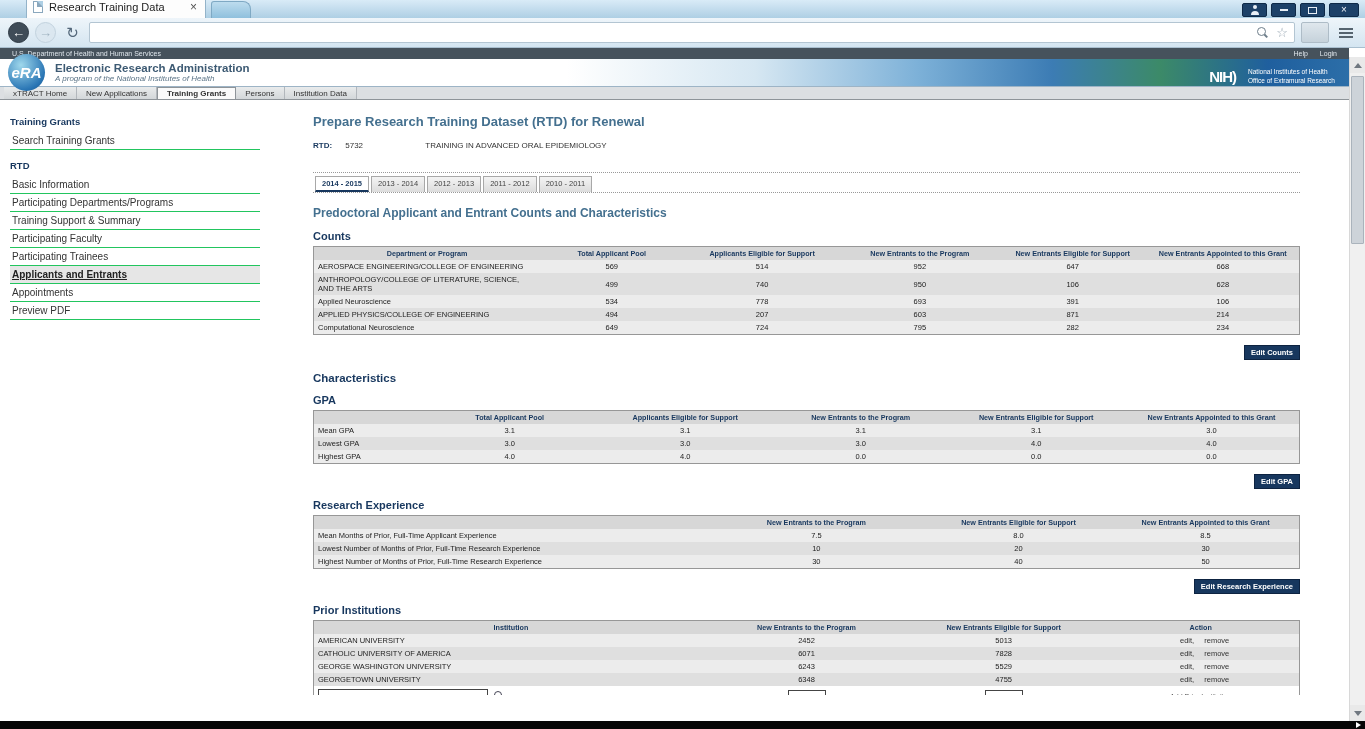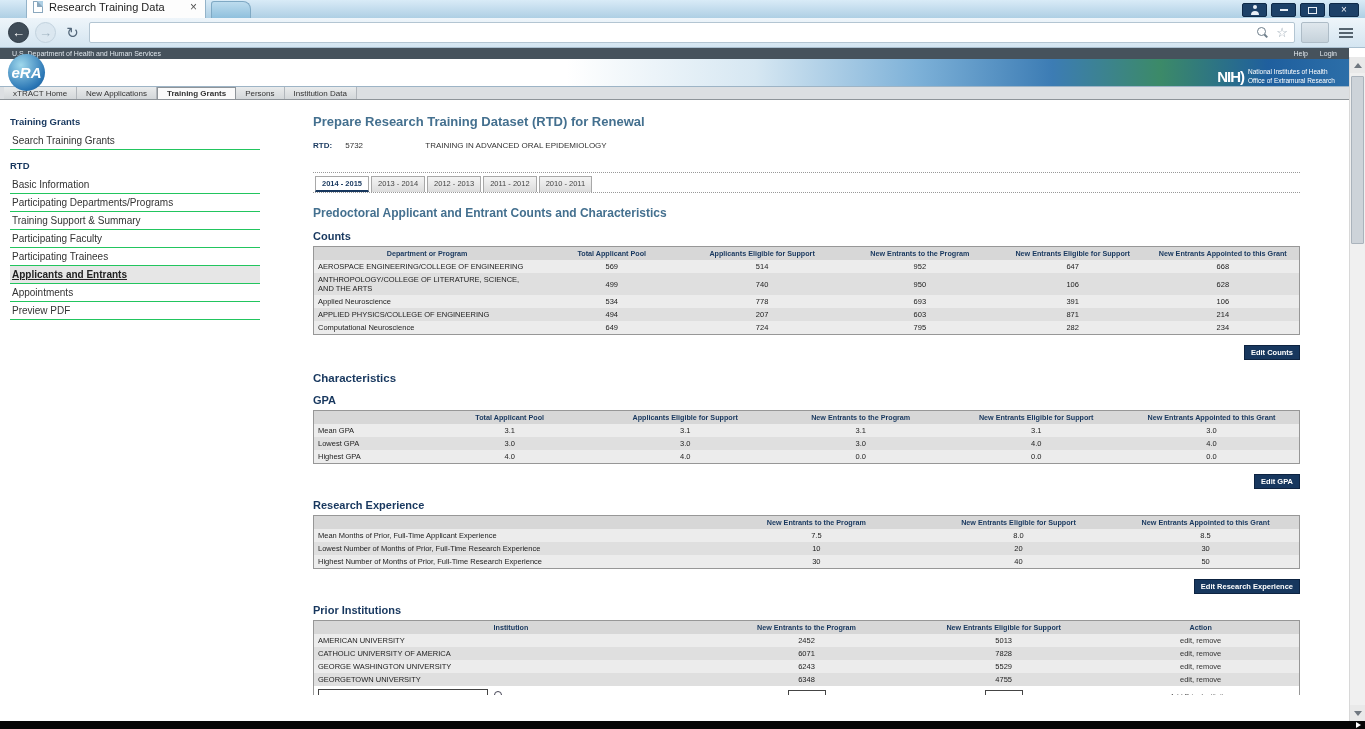--- a/index.html
+++ b/index.html
@@ -40,21 +40,21 @@
 
   
   .site { width:1349px; position:relative; }
   .top-strip { height:11px; background:#46525c; color:#dfe6ec; font-size:7px; display:flex; align-items:center; justify-content:space-between; padding:0 12px; }
   .top-strip .links a { color:#dfe6ec; text-decoration:none; margin-left:10px; }
 
   .masthead { height:28px; background:linear-gradient(90deg,#ffffff 0%,#ffffff 42%,#d6e7f2 56%,#7db1d8 68%,#3c7cb4 78%,#3c8a68 86%,#1f5f9e 94%,#2c6ea8 100%); border-bottom:1px solid #9db4c6; display:flex; align-items:center; position:relative; }
   .era-logo { width:37px; height:37px; border-radius:50%; background:radial-gradient(circle at 35% 30%, #9fd8ec, #2a76b5 70%, #134f86); color:#fff; font-style:italic; font-weight:bold; font-size:15px; display:flex; align-items:center; justify-content:center; margin:0 10px 0 8px; flex:none; }
   .brand-title { font-size:11.5px; color:#3d5a73; font-weight:bold; }
   .brand-sub { font-size:8px; color:#5c7588; font-style:italic; }
-  .nih-block { position:absolute; right:14px; top:9px; display:flex; gap:4px; align-items:center; color:#fff;margin-left:12px; }
+  .nih-block { position:absolute; right:14px; top:9px; display:flex; gap:12px; align-items:center; color:#fff;margin-left:12px; }
   .nih-logo { font-size:15px; font-weight:bold; letter-spacing:-1px; }
   .nih-text { font-size:6.5px; line-height:1.3; }
 
   .nav-tabs { height:13px; background:#dcdfe2; border-bottom:1px solid #8e9499; display:flex; align-items:stretch; padding-left:4px; }
   .nav-tab { font-size:8px; color:#333; padding:0 9px; display:flex; align-items:center; border-right:1px solid #b2b7bc; background:linear-gradient(#e9ebec,#d3d7da); }
   .nav-tab.active { background:#fafafa; font-weight:bold; border:1px solid #8e9499; border-bottom:none; }
 
   .content { display:flex; height:595px; overflow:hidden; background:#fff; }
 
   
@@ -78,21 +78,21 @@
   .section-heading { font-size:12px; font-weight:bold; color:#44708f; margin:13px 0 10px; }
   .sub-heading { font-size:11px; font-weight:bold; color:#17375e; margin:10px 0 4px; }
   .char-heading { font-size:11.5px; font-weight:bold; color:#17375e; margin:12px 0 0; }
 
   table.grid { width:100%; border-collapse:collapse; border:1px solid #979797; table-layout:fixed; }
   .grid th { font-size:7.2px; font-weight:bold; color:#17375e; background:#d7d7d7; padding:2px 3px; text-align:center; white-space:nowrap; overflow:hidden; }
   .grid td { font-size:7.5px; color:#222; padding:2px 4px; text-align:center; overflow:hidden; }
   .grid td:first-child { text-align:left; }
   .grid tbody.striped tr:nth-child(odd) { background:#ececec; }
   .grid tbody.striped tr:nth-child(even) { background:#dfdfdf; }
-  .grid a.tbl-link { color:#333; text-decoration:none; cursor:pointer; }
+  .grid a.tbl-link { color:#333; text-decoration:none; cursor:pointer;margin-left:8px; }
 
   .edit-row { display:flex; justify-content:flex-end; margin-top:10px; }
   .edit-btn { background:#17375e; color:#fff; font-size:7.5px; font-weight:bold; padding:2px 6px; border:1px solid #0d2341; cursor:default; }
 
   .input-row td { background:#fff; padding:3px 4px; }
   .inst-input { width:170px; height:14px; border:1px solid #444; font-size:8px; vertical-align:middle; }
   .num-input { width:38px; height:12px; border:1px solid #444; font-size:8px; text-align:center; }
   .mini-mag { display:inline-block; width:10px; height:10px; position:relative; vertical-align:middle; margin-left:4px; }
   .mini-mag::before { content:""; position:absolute; left:0; top:0; width:6px; height:6px; border:1.3px solid #445; border-radius:50%; }
   .mini-mag::after { content:""; position:absolute; width:4px; height:1.3px; background:#445; transform:rotate(45deg); left:6px; top:7px; }
@@ -162,20 +162,24 @@
   <div class="top-strip">
     <span>U.S. Department of Health and Human Services</span>
     <span class="links">
       <a>Help</a>
       <a>Login</a>
     </span>
   </div>
 
   <div class="masthead">
     <div class="era-logo">eRA</div>
+    <div>
+      <div class="brand-title">Electronic Research Administration</div>
+      <div class="brand-sub">A program of the National Institutes of Health</div>
+    </div>
     <div class="nih-block">
       <span class="nih-logo">NIH)</span>
       <span class="nih-text">
         <span>National Institutes of Health</span><br>
         <span>Office of Extramural Research</span>
       </span>
     </div>
   </div>
 
   <div class="nav-tabs">

